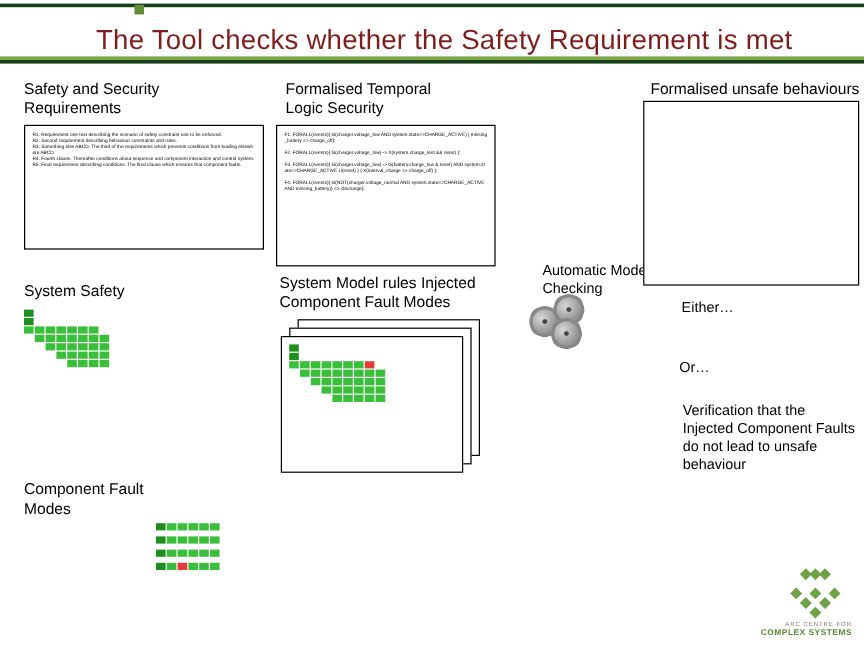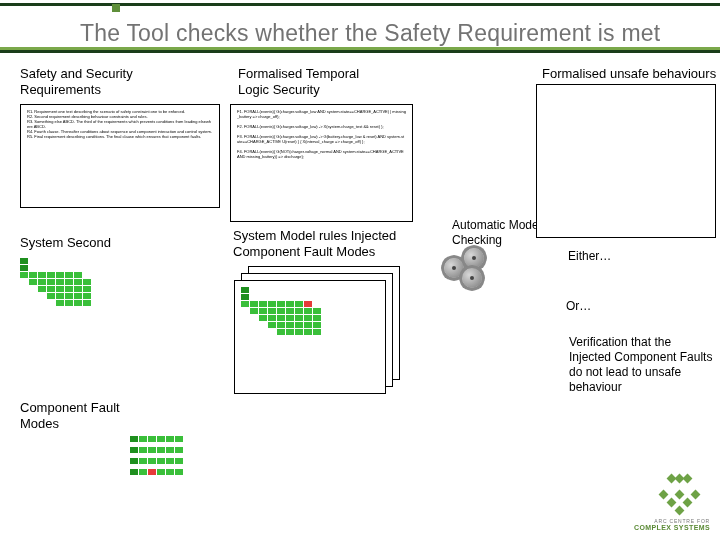--- a/index.html
+++ b/index.html
@@ -25,21 +25,21 @@
     left: 0;
     width: 720px;
     height: 3px;
     background: #7aa84a;
   }
   .title {
     position: absolute;
     left: 80px;
     top: 20px;
     font-size: 23px;
-    color: #737373;
+    color: #7f1d1d;
     letter-spacing: 0.2px;
   }
   
   .accent {
     position: absolute;
     left: 112px;
     top: 4px;
     width: 8px;
     height: 8px;
     background: #5f8f3a;
@@ -156,21 +156,21 @@
 <div class="rule-dark" style="top:50px"></div>
 
 <div class="title">The Tool checks whether the Safety Requirement is met</div>
 
 <div class="label" style="left:20px; top:66px; white-space:pre-line">Safety and Security
 Requirements</div>
 <div class="label" style="left:238px; top:66px; white-space:pre-line">Formalised Temporal
 Logic Security</div>
 <div class="label" style="left:542px; top:66px">Formalised unsafe behaviours</div>
 
-<div class="label" style="left:20px; top:235px">System Second</div>
+<div class="label" style="left:20px; top:235px">System Safety</div>
 <div class="label" style="left:233px; top:228px; white-space:pre-line">System Model rules Injected
 Component Fault Modes</div>
 <div class="label small" style="left:420px; top:218px; white-space:pre-line">Automatic Model
 Checking</div>
 <div class="label small" style="left:536px; top:249px">Either…</div>
 <div class="label small" style="left:534px; top:299px">Or…</div>
 <div class="label small" style="left:537px; top:335px; white-space:pre-line; width:170px">Verification that the
 Injected Component Faults
 do not lead to unsafe
 behaviour</div>

